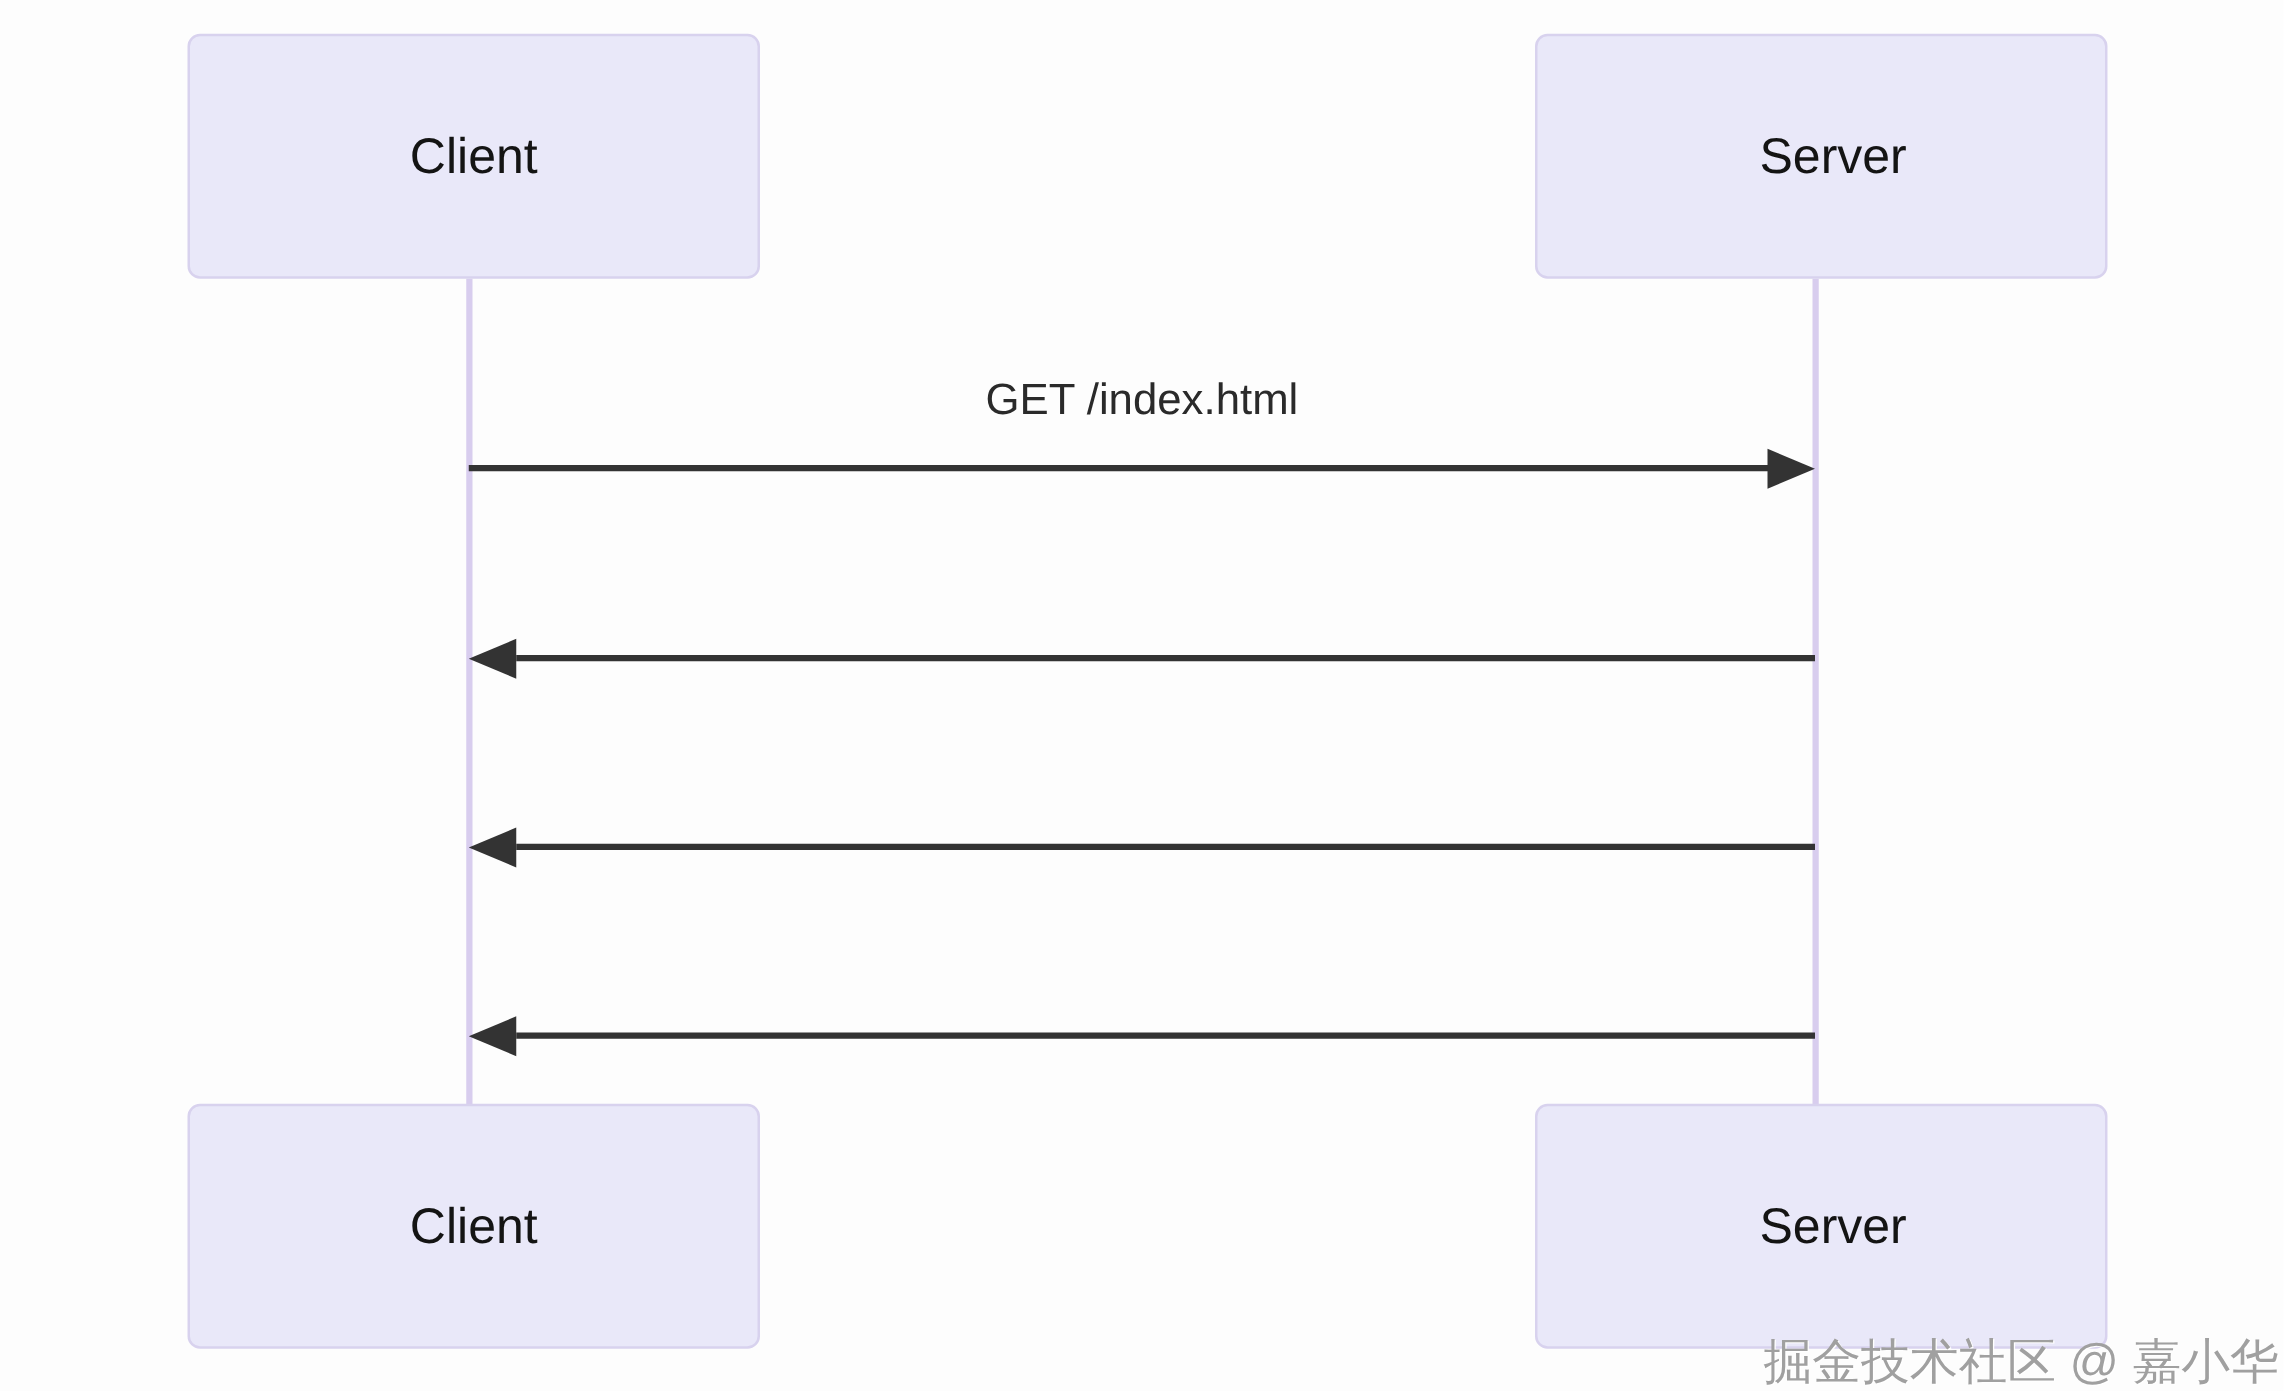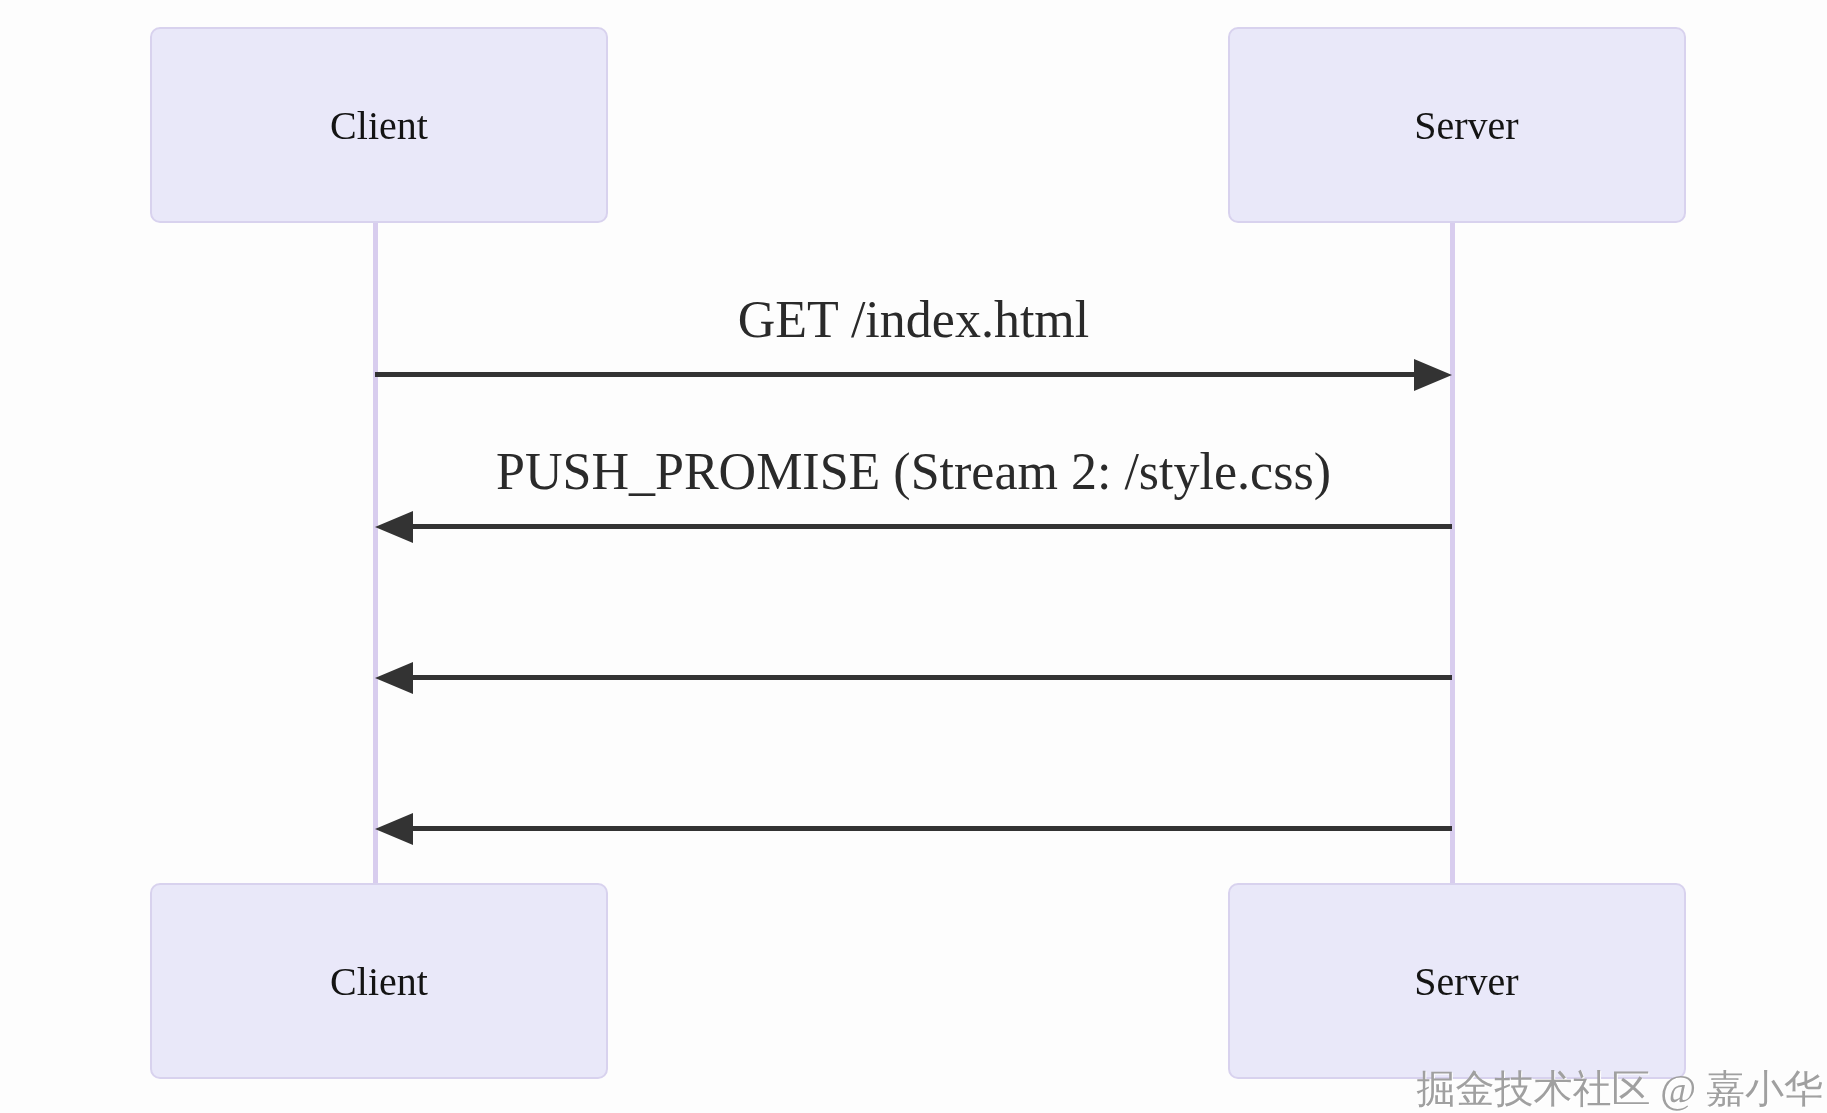--- a/index.html
+++ b/index.html
@@ -1,21 +1,21 @@
 <!DOCTYPE html>
 <html><head>
 <meta charset="utf-8">
 <style>
   html, body { margin: 0; padding: 0; background: #ffffff; }
   .canvas {
     position: relative;
     width: 1827px;
     height: 1113px;
     background: #fdfdfd;
-    font-family: Liberation Serif, serif;
+    font-family: Liberation Sans, sans-serif;
     overflow: hidden;
   }
   .actor-box {
     position: absolute;
     width: 458px;
     height: 196px;
     background: #e9e8f9;
     border: 2px solid #d8d2ee;
     border-radius: 10px;
     box-sizing: border-box;
@@ -36,21 +36,21 @@
     width: 5px;
     background: #d8cdee;
   }
   .lifeline-client { left: 373px; }
   .lifeline-server { left: 1450px; }
   .msg-label {
     position: absolute;
     left: 375px;
     width: 1077px;
     text-align: center;
-    font-size: 52px;
+    font-size: 35px;
     line-height: 48px;
     color: #2a2a2a;
     white-space: nowrap;
   }
   .msg-line {
     position: absolute;
     height: 5px;
     background: #333333;
   }
   .arrowhead {
@@ -84,21 +84,20 @@
     <span>Client</span>
   </div>
   <div class="actor-box actor-top actor-server">
     <span>Server</span>
   </div>
 
   <div class="msg-label" style="top:296px">GET /index.html</div>
   <div class="msg-line" style="left:375px; top:372px; width:1041px"></div>
   <div class="arrowhead right" style="left:1414px; top:359px"></div>
 
-  <div class="msg-label" style="top:448px">PUSH_PROMISE (Stream 2: /style.css)</div>
   <div class="msg-line" style="left:413px; top:524px; width:1039px"></div>
   <div class="arrowhead left" style="left:375px; top:511px"></div>
 
   <div class="msg-line" style="left:413px; top:675px; width:1039px"></div>
   <div class="arrowhead left" style="left:375px; top:662px"></div>
 
   <div class="msg-line" style="left:413px; top:826px; width:1039px"></div>
   <div class="arrowhead left" style="left:375px; top:813px"></div>
 
   <div class="actor-box actor-bottom actor-client">

